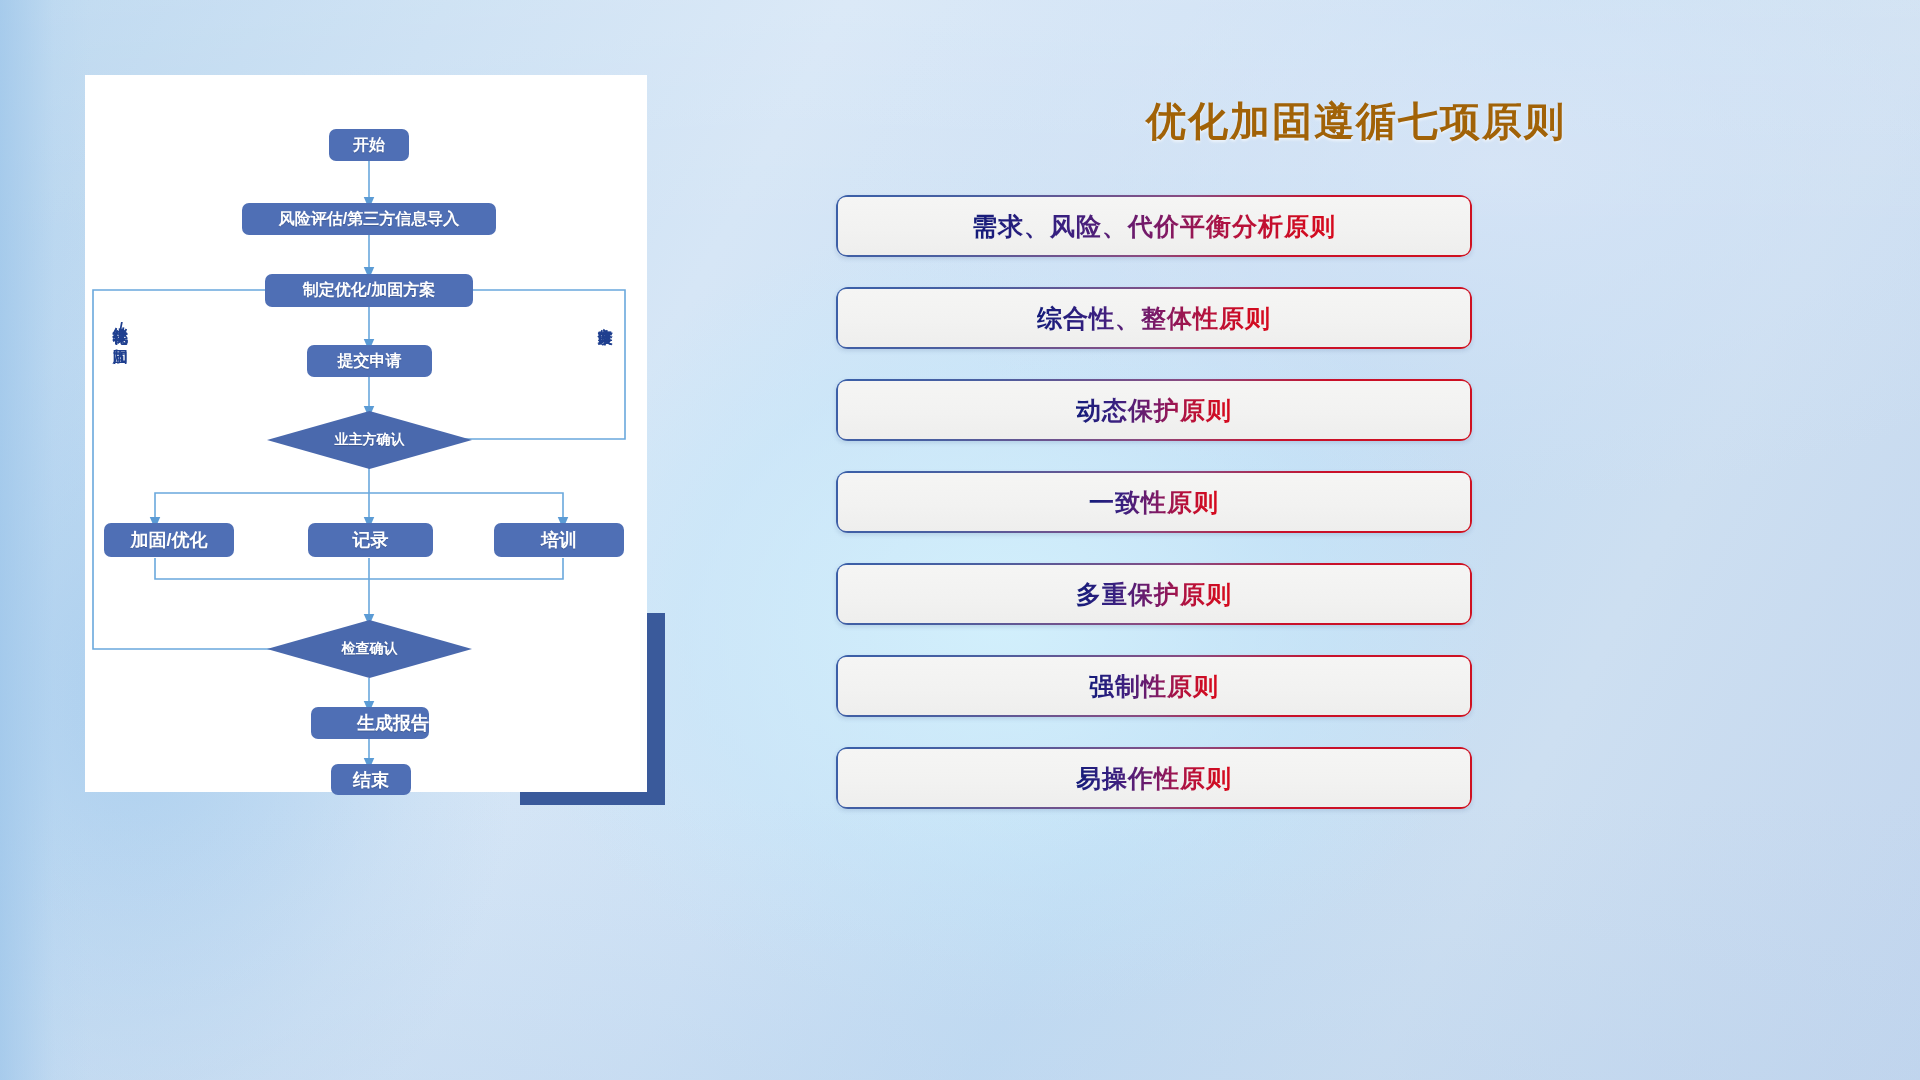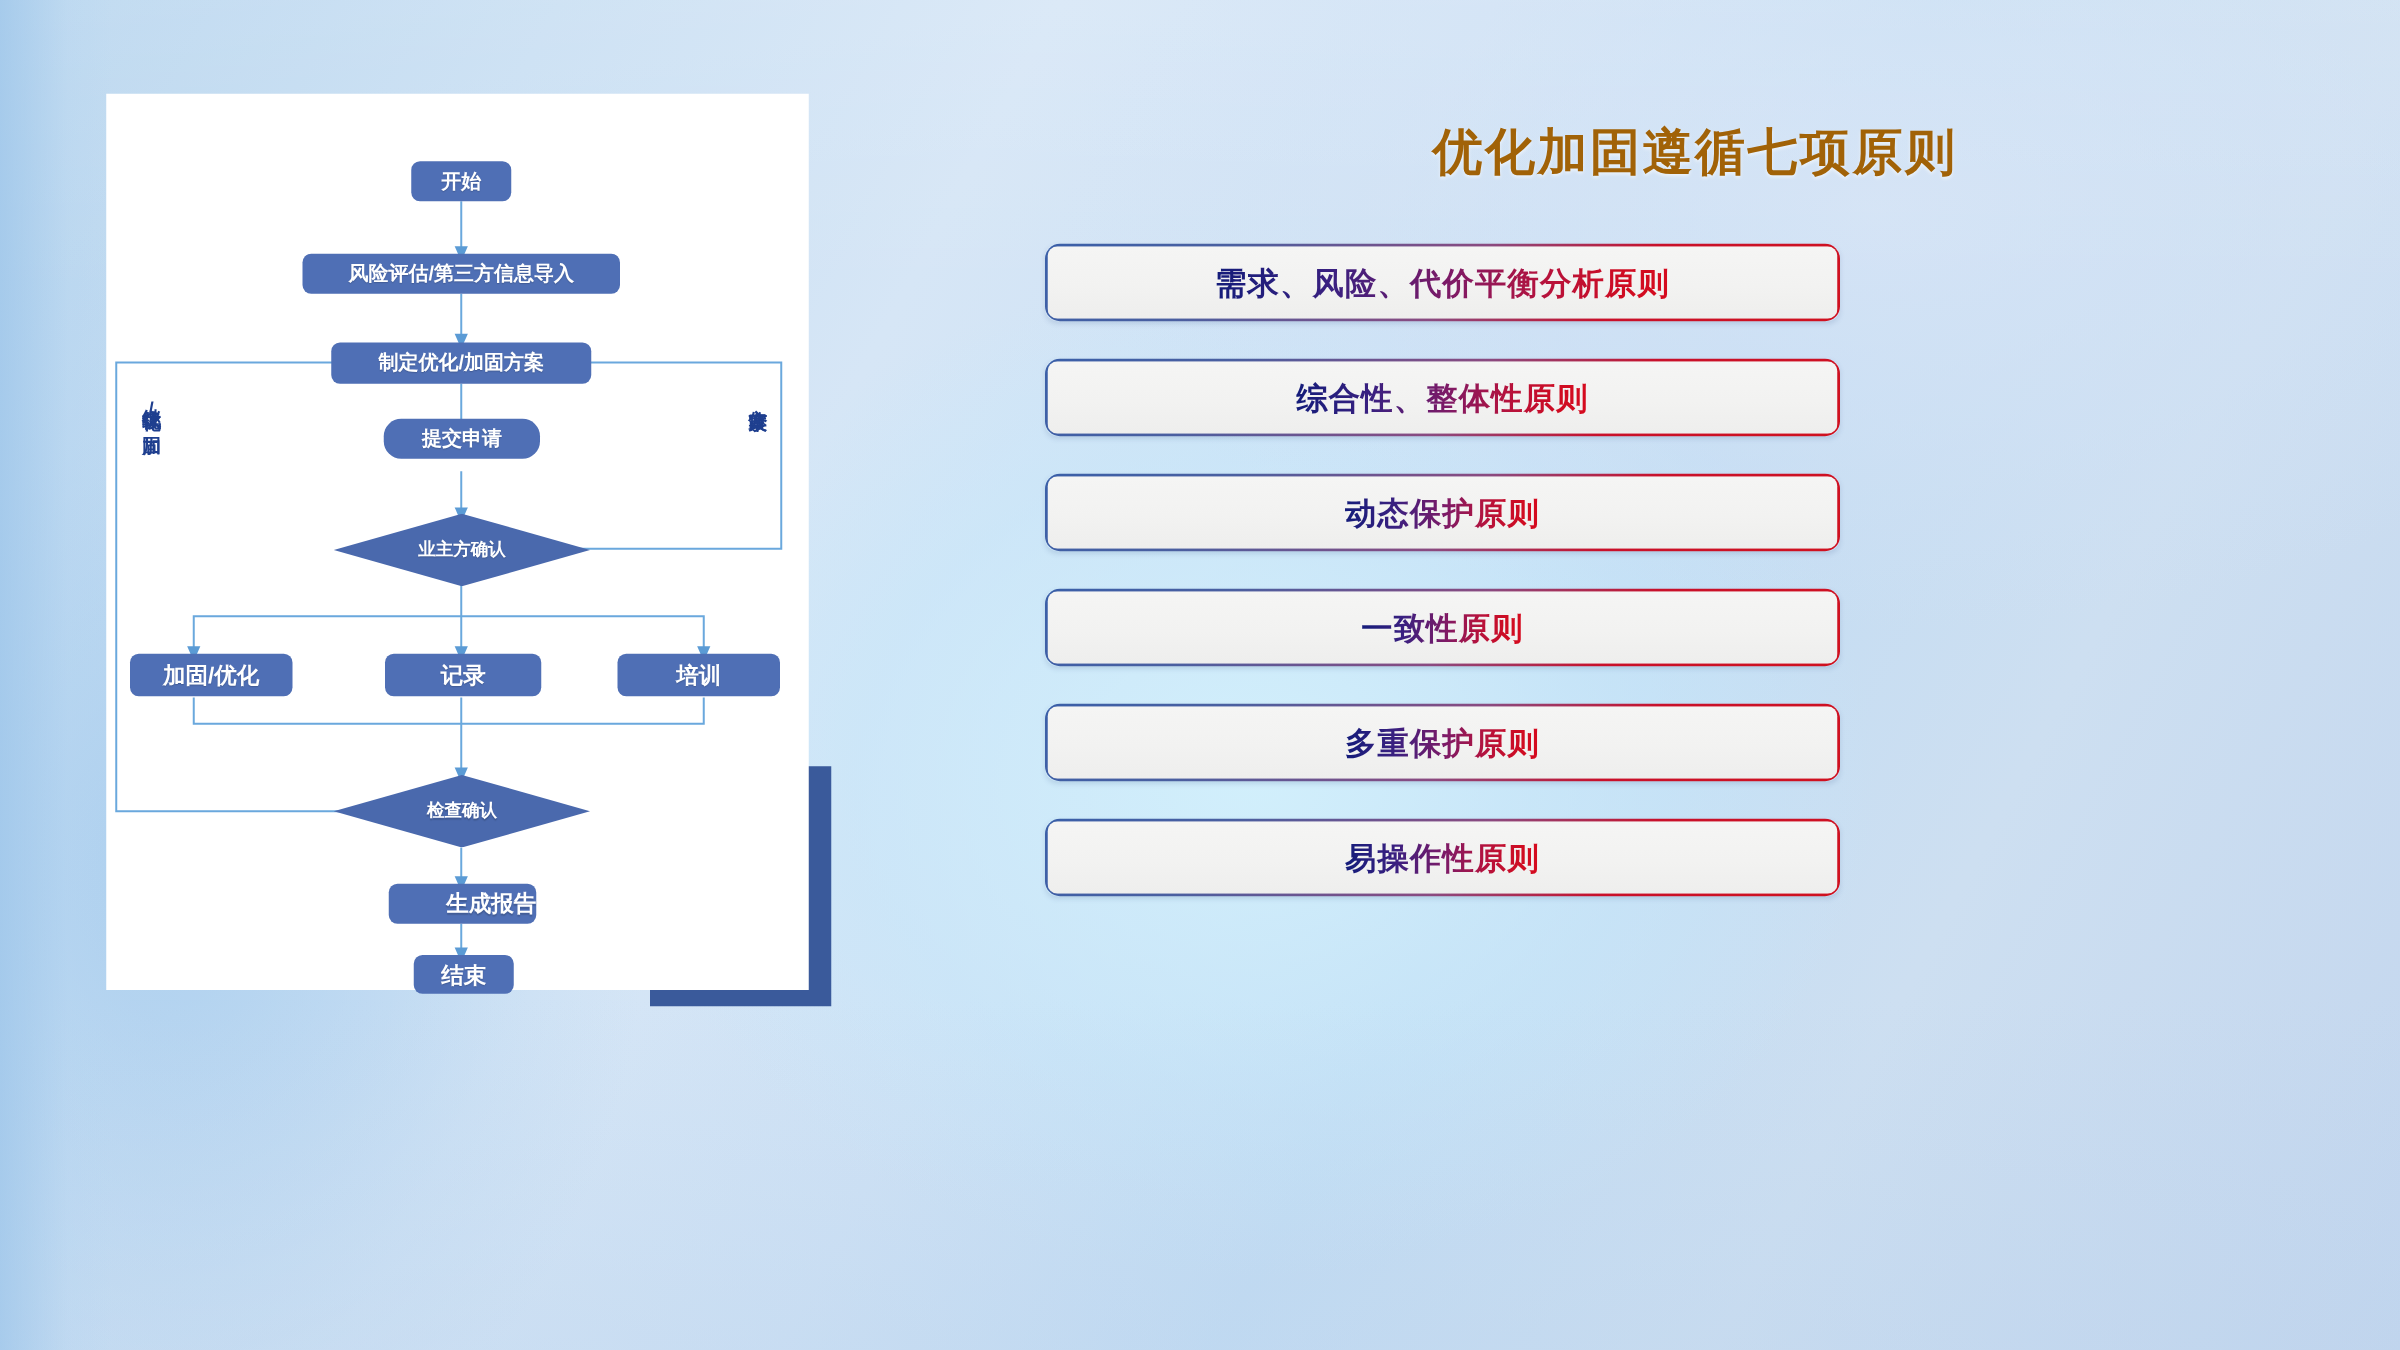--- a/index.html
+++ b/index.html
@@ -119,21 +119,21 @@
       <path d="M356,364 L540,364 L540,215 L376,215" marker-end="url(#ah)"></path>
     </g>
   </svg>
 
   <div class="node md" style="left:244px;top:54px;width:80px;height:32px;">开始</div>
 
   <div class="node md" style="left:157px;top:128px;width:254px;height:32px;">风险评估/第三方信息导入</div>
 
   <div class="node md" style="left:180px;top:199px;width:208px;height:33px;">制定优化/加固方案</div>
 
-  <div class="node md" style="left:222px;top:260px;width:125px;height:32px;border-radius:14px;">提交申请</div>
+  <div class="node md" style="left:222px;top:270px;width:125px;height:32px;">提交申请</div>
 
   <div class="dnode" style="left:182px;top:336px;width:205px;height:58px;">
     <span class="dshape"></span>
     <span>业主方确认</span>
   </div>
 
   <div class="node sm" style="left:19px;top:448px;width:130px;height:34px;">加固/优化</div>
 
   <div class="node sm" style="left:223px;top:448px;width:125px;height:34px;">记录</div>
 
@@ -166,16 +166,19 @@
     <div class="p-item">
       <span class="p-text">动态保护原则</span>
     </div>
     <div class="p-item">
       <span class="p-text">一致性原则</span>
     </div>
     <div class="p-item">
       <span class="p-text">多重保护原则</span>
     </div>
     <div class="p-item">
+      <span class="p-text">强制性原则</span>
+    </div>
+    <div class="p-item">
       <span class="p-text">易操作性原则</span>
     </div>
   </div>
 </div>
 
 </body></html>

